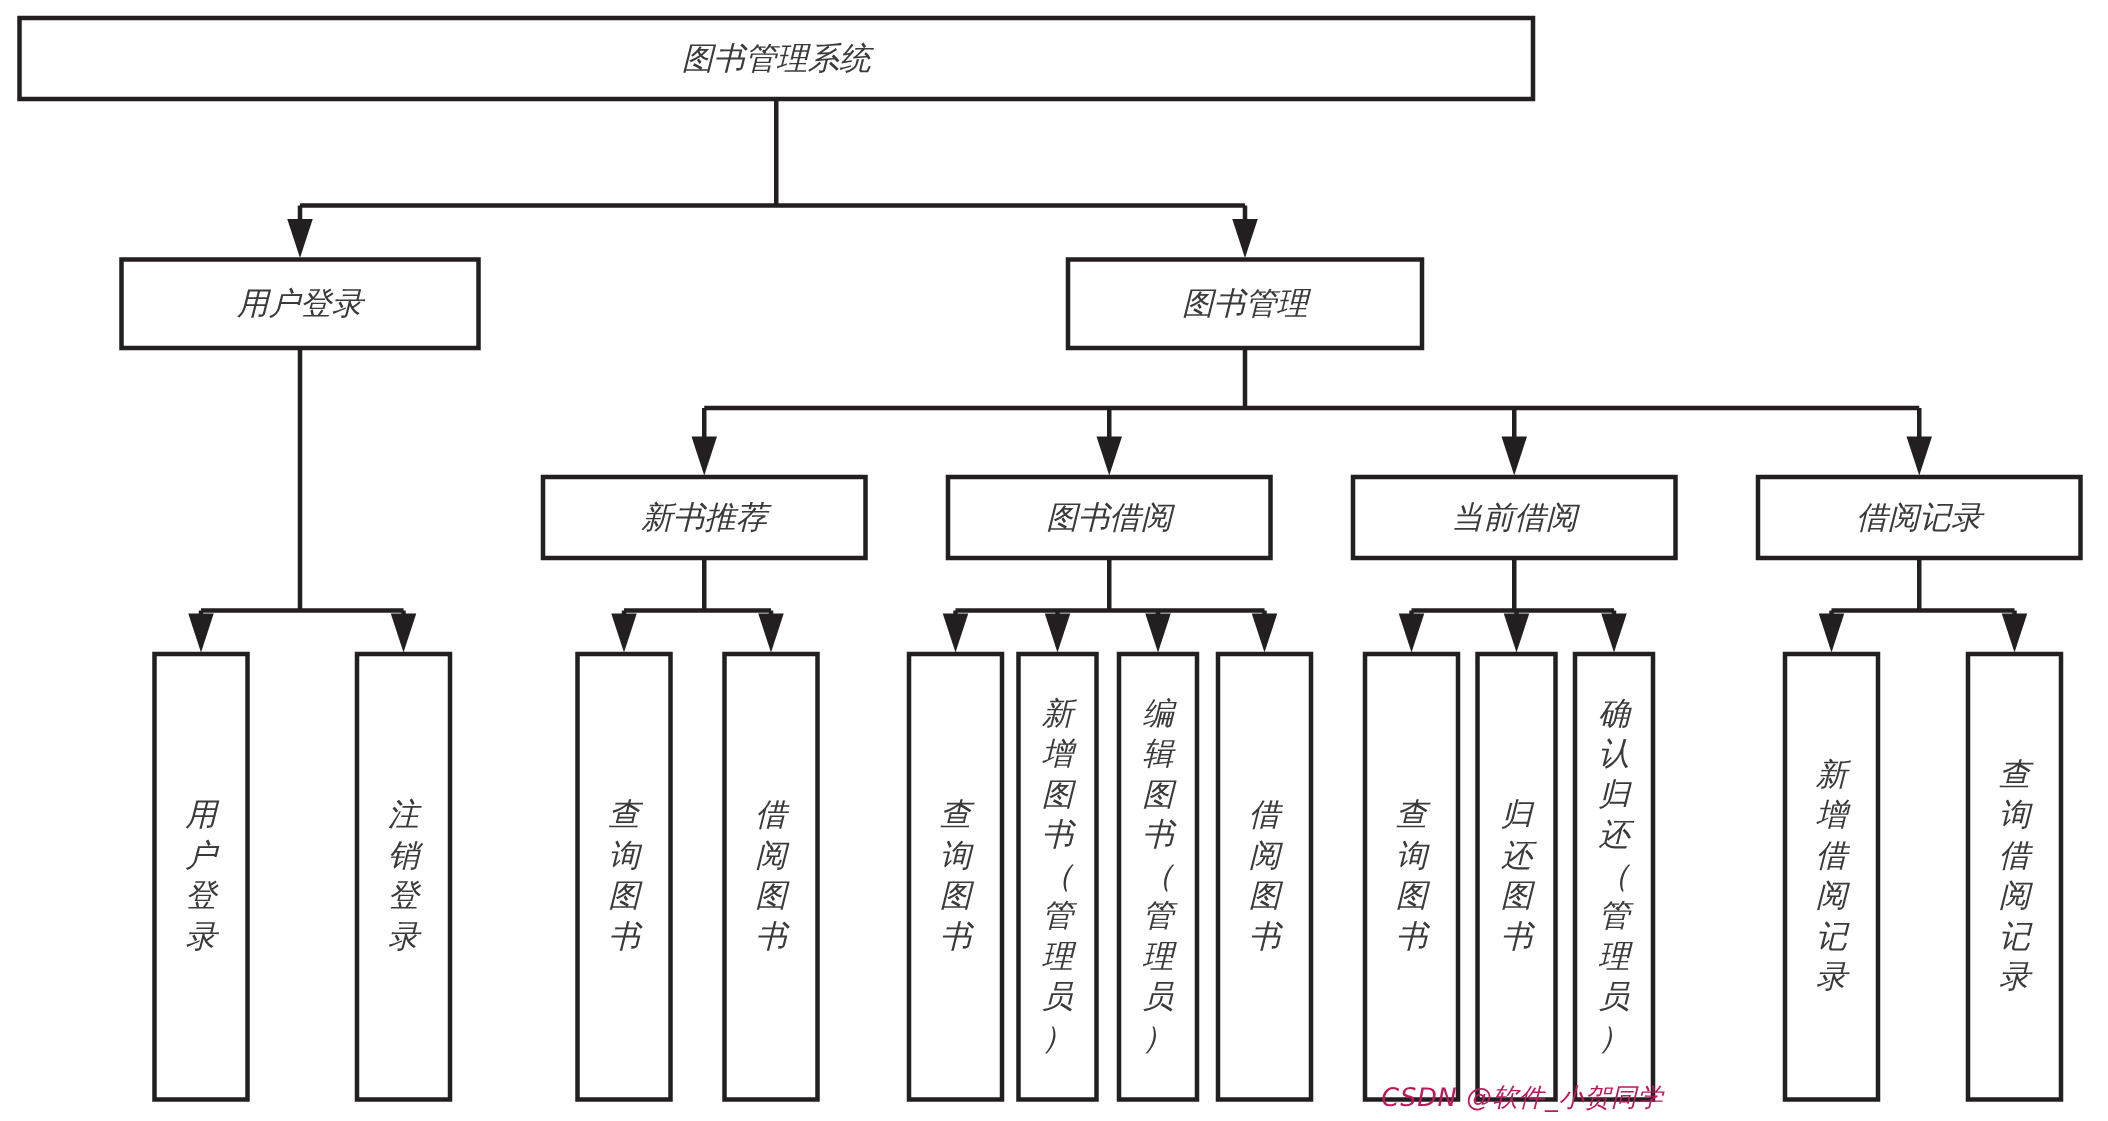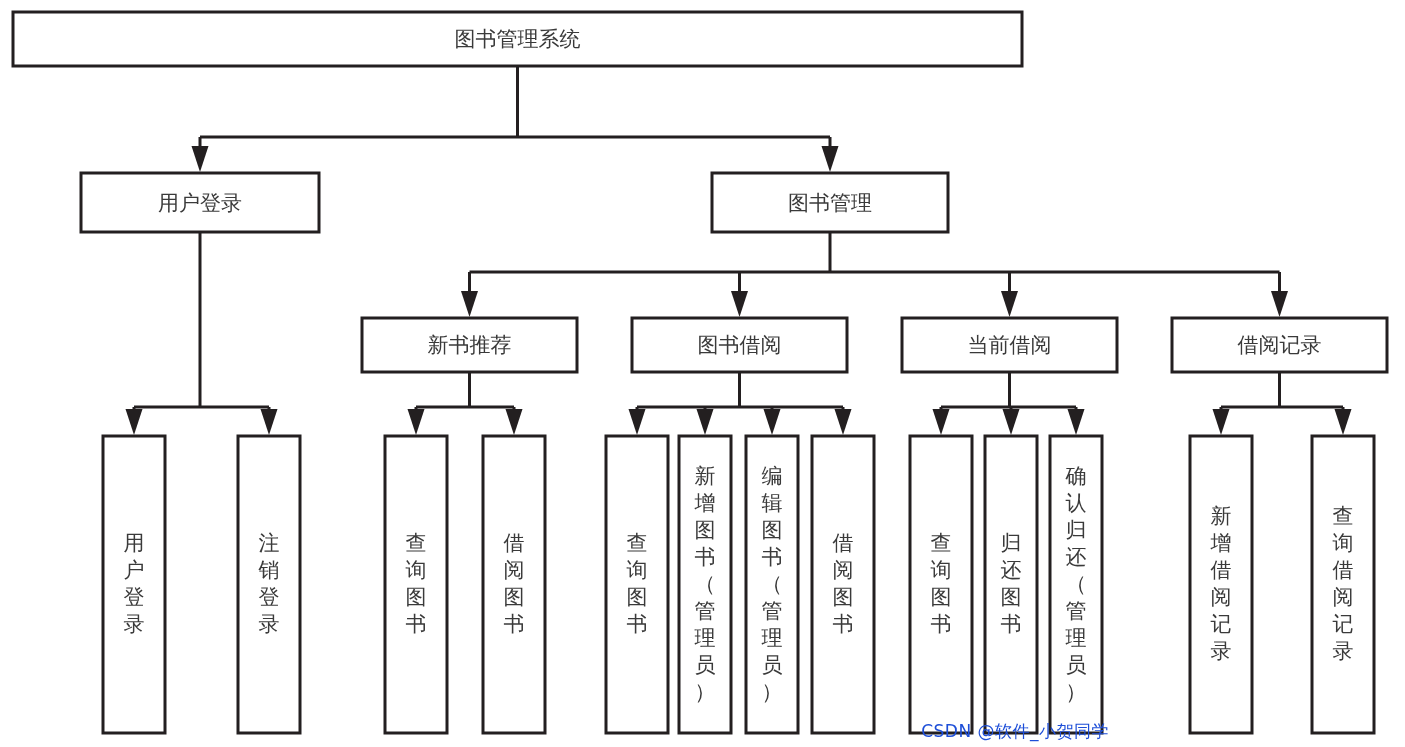--- a/index.html
+++ b/index.html
@@ -12,20 +12,21 @@
     font-family: "DejaVu Sans", "Liberation Sans", sans-serif;
     width: 1405px;
     height: 747px;
     overflow: hidden;
   }
   #diagram-root {
     position: relative;
     width: 1115px;
     height: 747px;
     background: #ffffff;
+    font-style: italic;
   }
   svg#tree-svg {
     position: absolute;
     left: 0;
     top: 0;
     width: 1405px;
     height: 747px;
     display: block;
   }
   .node-box {
@@ -58,21 +59,21 @@
     text-anchor: middle;
     dominant-baseline: middle;
     white-space: pre;
   }
   .watermark-text {
     position: absolute;
     right: 6px;
     bottom: 4px;
     font-family: "DejaVu Sans", "Liberation Sans", sans-serif;
     font-size: 17px;
-    color: #1d4ed8;
+    color: #be185d;
     letter-spacing: 0.5px;
     user-select: none;
     white-space: nowrap;
   }
 </style>
 </head>
 <body>
 
 <div id="diagram-root">
   <svg id="tree-svg" viewBox="0 0 1405 747">

